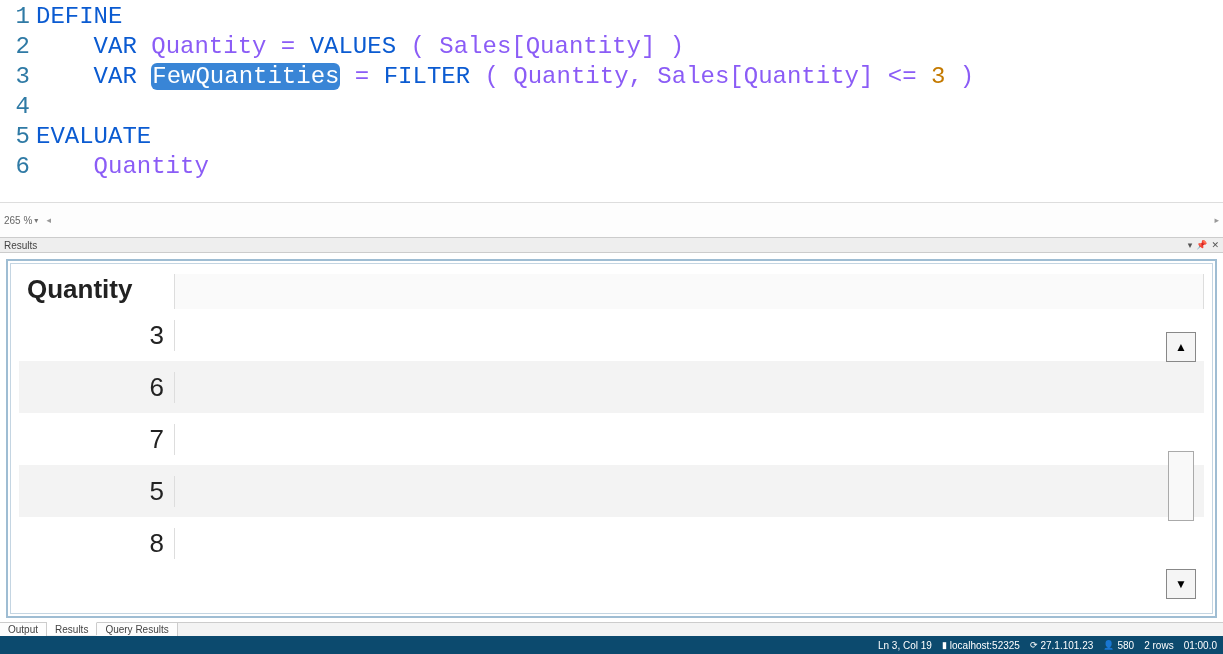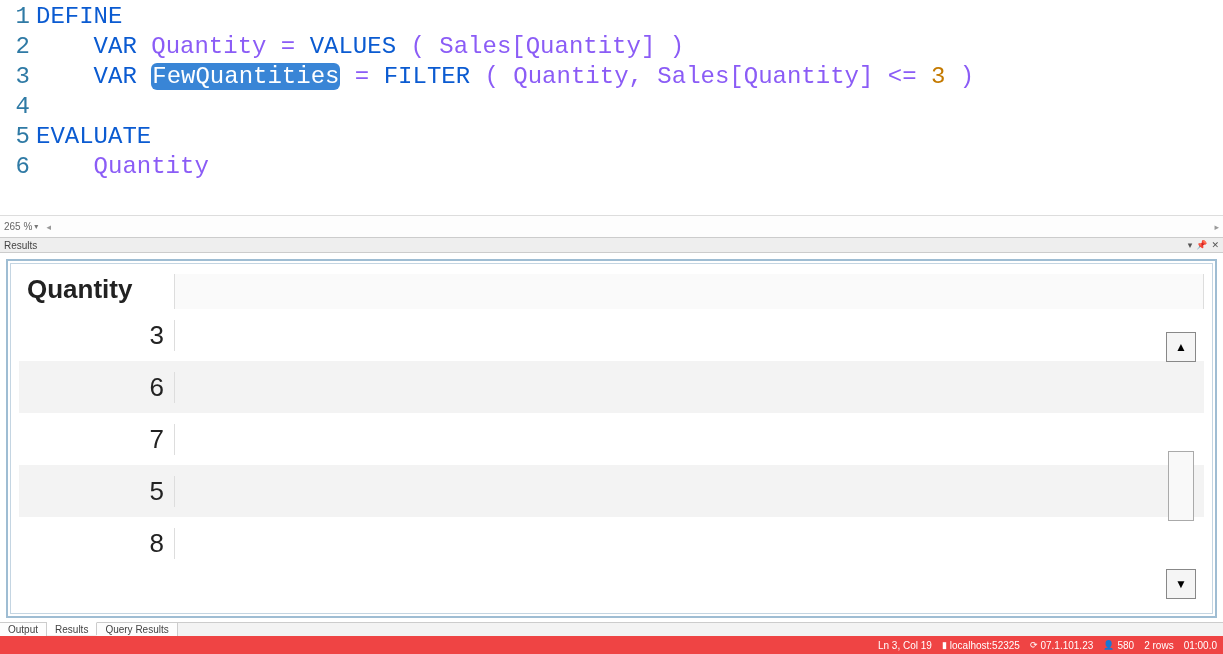--- a/index.html
+++ b/index.html
@@ -48,21 +48,21 @@
 .txt { color: #8b5cf6; }
 .fn { color: #0b5bd1; }
 .num { color: #c47a00; }
 .sel { background: #3985d6; color: #fff; padding: 0 1px; border-radius: 6px; }
 .cursor { display: inline-block; width: 1px; }
 .editor-footer {
   position: absolute;
   bottom: 0;
   left: 0;
   right: 0;
-  height: 22px;
+  height: 35px;
   display: flex;
   align-items: center;
   font-size: 10px;
   color: #666;
   border-top: 1px solid #ddd;
   background: #fdfdfd;
 }
 .zoom-label { margin-left: 4px; }
 .zoom-dd { font-size: 8px; margin-left: 2px; color: #777; }
 .hsb-left { margin-left: 8px; font-size: 9px; color: #999; }
@@ -185,21 +185,21 @@
   color: #444;
   height: 100%;
   display: flex;
   align-items: center;
   background: #fdfdfd;
 }
 .btab.active { background: #fff; border-top: 1px solid #fff; position: relative; top: -1px; }
 
 .status-bar {
   height: 18px;
-  background: #ef4444;
+  background: #0c4a6e;
   color: #fff;
   font-size: 10px;
   display: flex;
   align-items: center;
   justify-content: flex-end;
   padding: 0 6px;
 }
 .status-item { margin-left: 10px; display: flex; align-items: center; }
 .status-item .ico { margin-right: 3px; font-size: 9px; }
 </style>
@@ -285,21 +285,21 @@
 <div class="status-bar">
   <div class="status-item">
       <span>Ln 3, Col 19</span>
     </div>
   <div class="status-item">
       <span class="ico">▮</span>
       <span>localhost:52325</span>
     </div>
   <div class="status-item">
       <span class="ico">⟳</span>
-      <span>07.1.101.23</span>
+      <span>27.1.101.23</span>
     </div>
   <div class="status-item">
       <span class="ico">👤</span>
       <span>580</span>
     </div>
   <div class="status-item">
       <span>2 rows</span>
     </div>
   <div class="status-item">
       <span>01:00.0</span>

